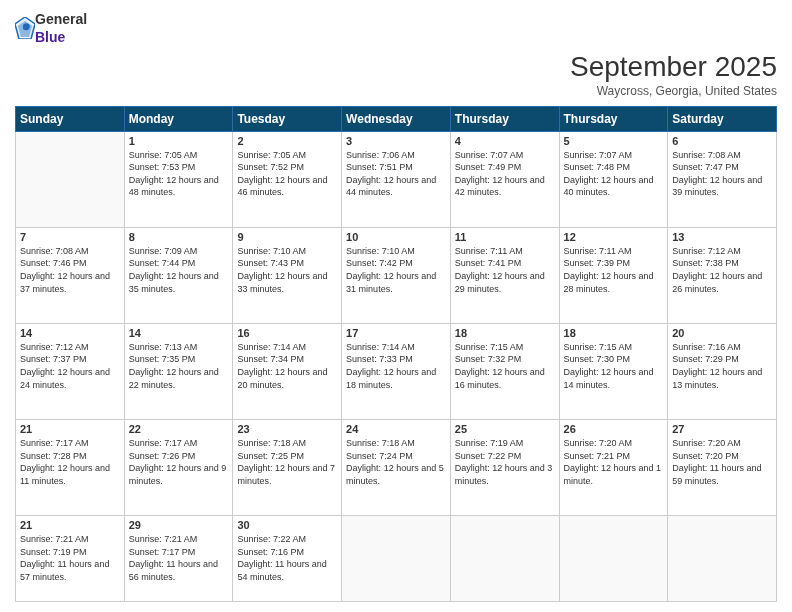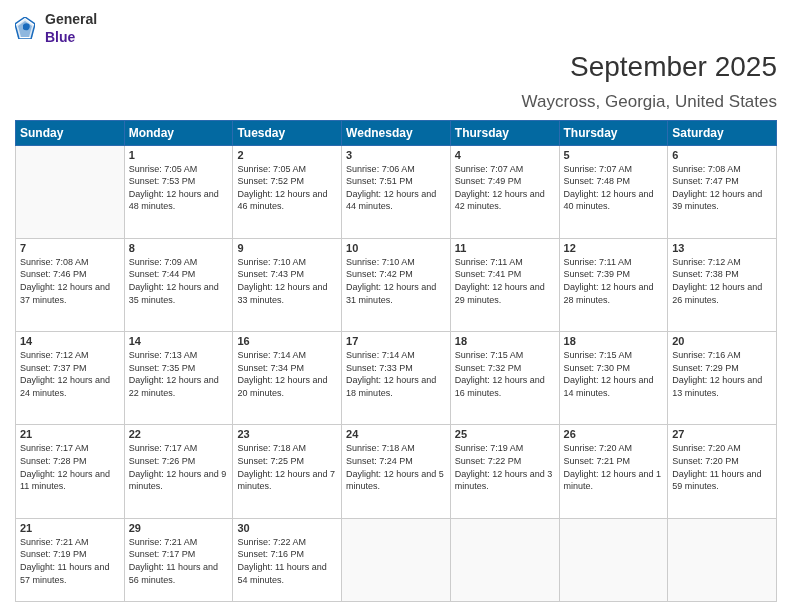--- a/index.html
+++ b/index.html
@@ -19,21 +19,21 @@
     }
     .header {
       display: flex;
       justify-content: space-between;
       align-items: flex-start;
       margin-bottom: 8px;
     }
     .logo {
       display: flex;
       align-items: center;
-      gap: 10px;
+      gap: 0;
     }
     .logo-text-general {
       font-size: 14px;
       font-weight: bold;
       color: #333;
       line-height: 1.1;
     }
     .logo-text-blue {
       font-size: 14px;
       font-weight: bold;
@@ -48,33 +48,32 @@
       text-align: right;
     }
     .main-title {
       font-size: 28px;
       font-weight: normal;
       color: #333;
       line-height: 1.2;
       margin-top: 40px;
     }
     .subtitle {
-      font-size: 17px;
+      font-size: 12px;
       color: #555;
-      margin-top: 8px;
     }
     .calendar {
       flex: 1;
       border: 1px solid #ccc;
       border-collapse: collapse;
       width: 100%;
       table-layout: fixed;
     }
     .calendar th {
-      background-color: #0369a1;
+      background-color: #0c4a6e;
       color: #fff;
       font-size: 12px;
       font-weight: bold;
       padding: 5px 4px;
       text-align: left;
       border: 1px solid #2a6aaf;
     }
     .calendar td {
       border: 1px solid #ccc;
       vertical-align: top;

